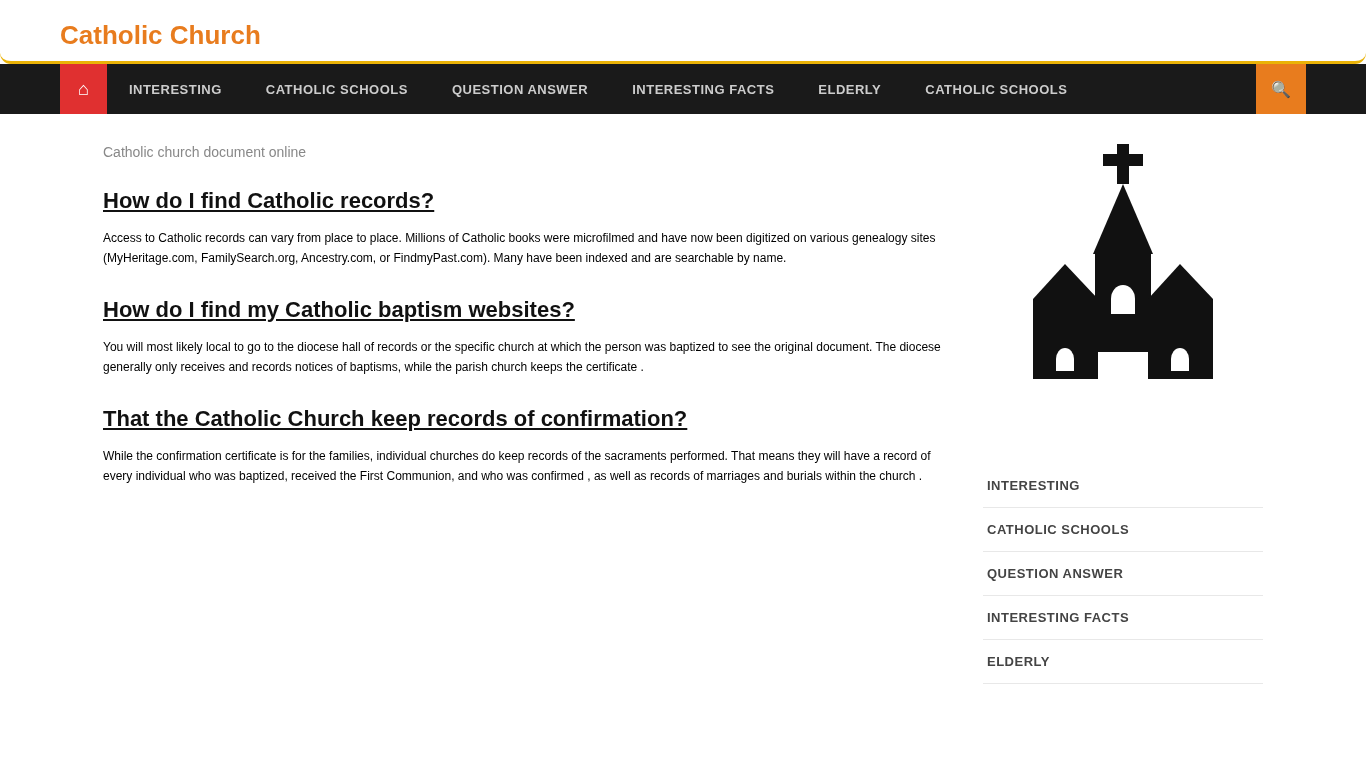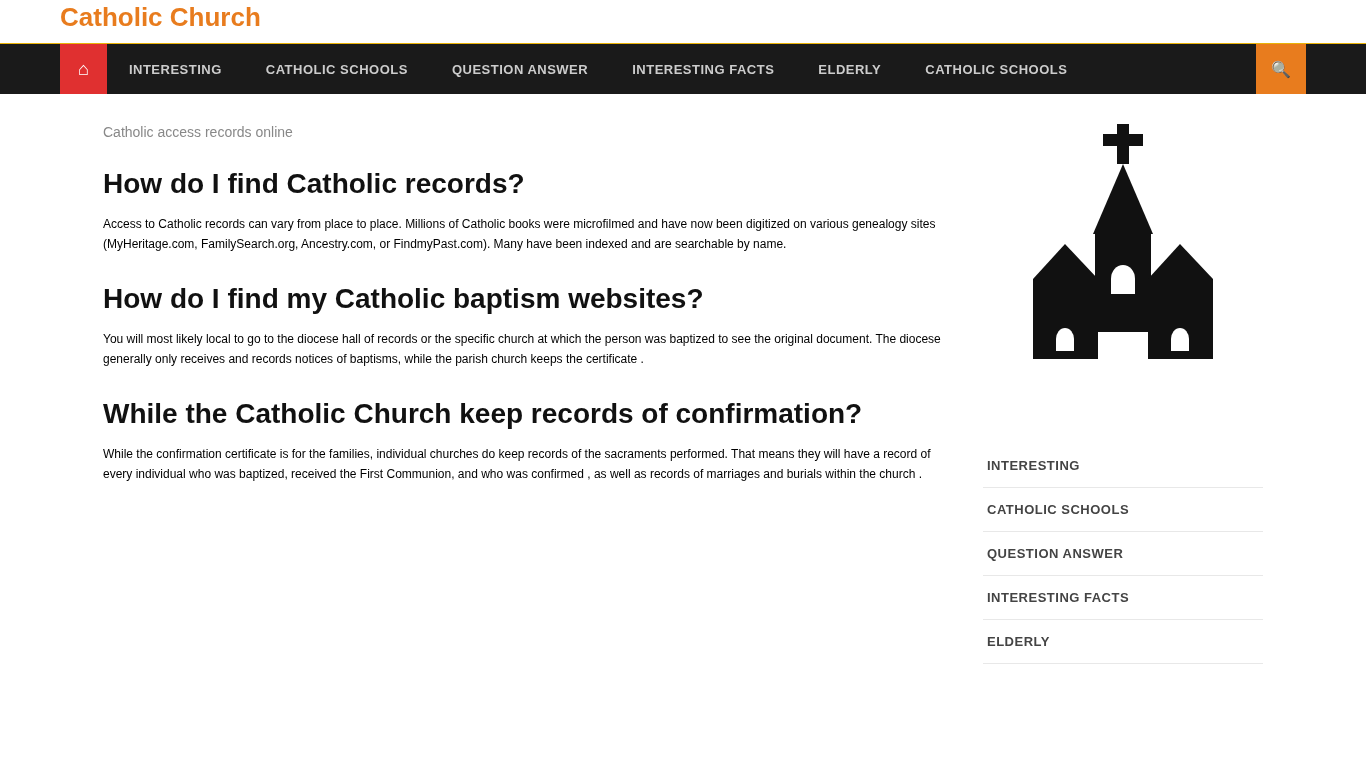--- a/index.html
+++ b/index.html
@@ -1,21 +1,22 @@
 <!DOCTYPE html>
 <html><head>
   <meta charset="utf-8">
   <style>
     * { margin: 0; padding: 0; box-sizing: border-box; }
     body { font-family: Arial, sans-serif; background: #fff; color: #333; font-size: 14px; }
 
     
     #header {
-      padding: 2px 60px 10px 60px;
-      border-bottom: 1px solid #eab308;
+      padding: 20px 60px 10px 60px;
+      border-bottom: 3px solid #eab308;
+      border-radius: 11px;
     }
     #site-title {
       color: #e87c1e;
       font-size: 26px;
       font-weight: bold;
       text-decoration: none;
     }
 
     
     #navbar {
@@ -81,25 +82,26 @@
       flex-shrink: 0;
     }
 
     
     .breadcrumb {
       color: #888;
       font-size: 14px;
       margin-bottom: 20px;
     }
     .section-title {
-      font-size: 28px;
+      font-size: 22px;
       font-weight: bold;
       color: #111;
       margin-bottom: 14px;
       margin-top: 28px;
+      text-decoration: underline;
     }
     .section-body {
       font-size: 12px;
       color: #000000;
       line-height: 1.7;
       margin-bottom: 10px;
     }
 
     
     #church-icon-wrap {
@@ -153,29 +155,29 @@
     </a>
   <div class="nav-spacer"></div>
   <div id="search-btn">
     <span>🔍</span>
   </div>
 </nav>
 
 <div id="main-wrapper">
 
   <div id="content">
-    <div class="breadcrumb">Catholic access records online</div>
+    <div class="breadcrumb">Catholic church document online</div>
 
     <h2 class="section-title">How do I find Catholic records?</h2>
     <p class="section-body">Access to Catholic records can vary from place to place. Millions of Catholic books were microfilmed and have now been digitized on various genealogy sites (MyHeritage.com, FamilySearch.org, Ancestry.com, or FindmyPast.com). Many have been indexed and are searchable by name.</p>
 
     <h2 class="section-title">How do I find my Catholic baptism websites?</h2>
     <p class="section-body">You will most likely local to go to the diocese hall of records or the specific church at which the person was baptized to see the original document. The diocese generally only receives and records notices of baptisms, while the parish church keeps the certificate .</p>
 
-    <h2 class="section-title">While the Catholic Church keep records of confirmation?</h2>
+    <h2 class="section-title">That the Catholic Church keep records of confirmation?</h2>
     <p class="section-body">While the confirmation certificate is for the families, individual churches do keep records of the sacraments performed. That means they will have a record of every individual who was baptized, received the First Communion, and who was confirmed , as well as records of marriages and burials within the church .</p>
 
   </div>
 
   <div id="sidebar">
 
     <div id="church-icon-wrap">
       <svg width="220" height="290" viewBox="0 0 220 290" xmlns="http://www.w3.org/2000/svg">
 
         <rect x="104" y="0" width="12" height="40" fill="#111"></rect>

